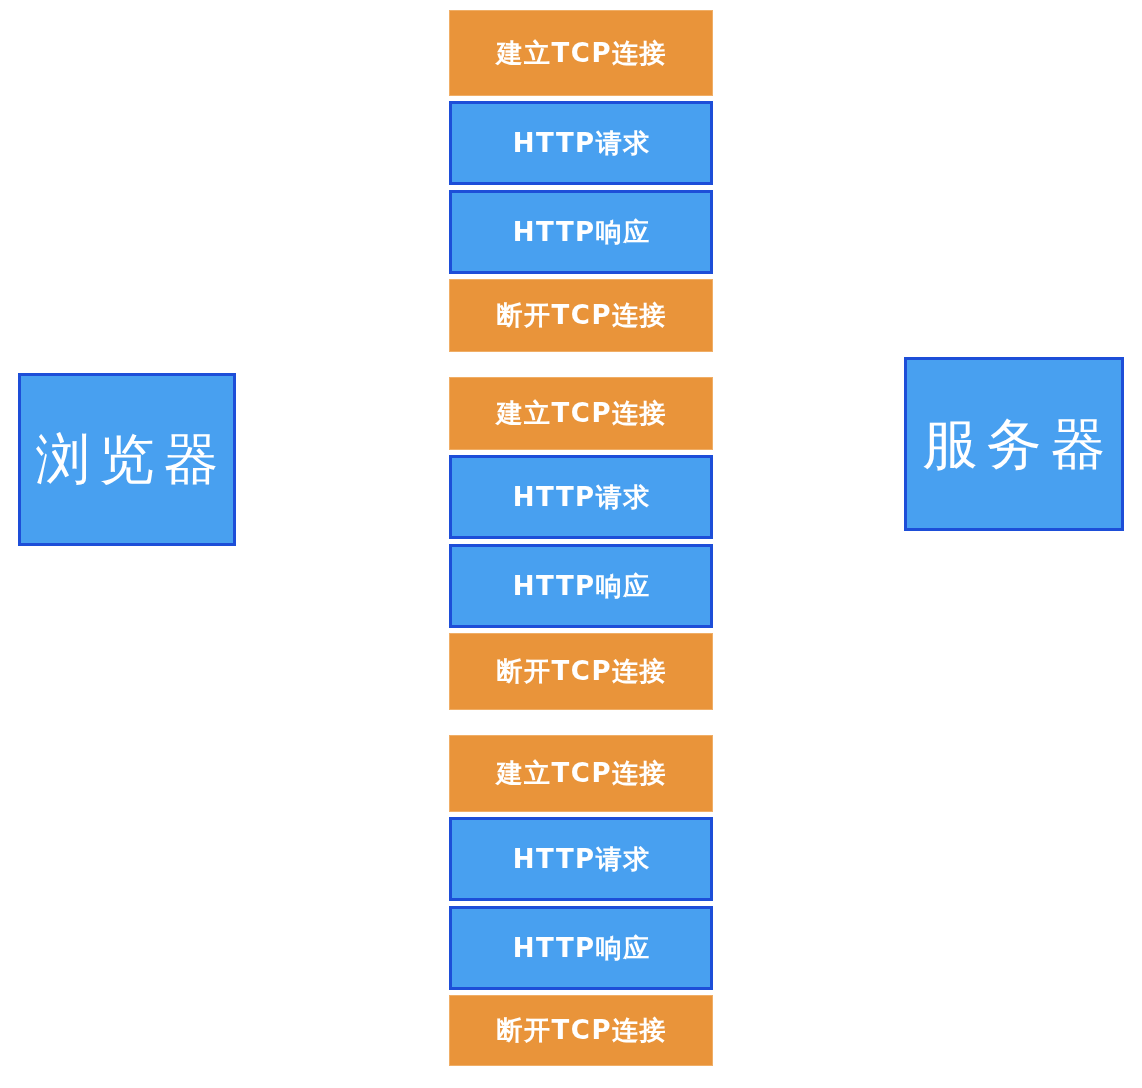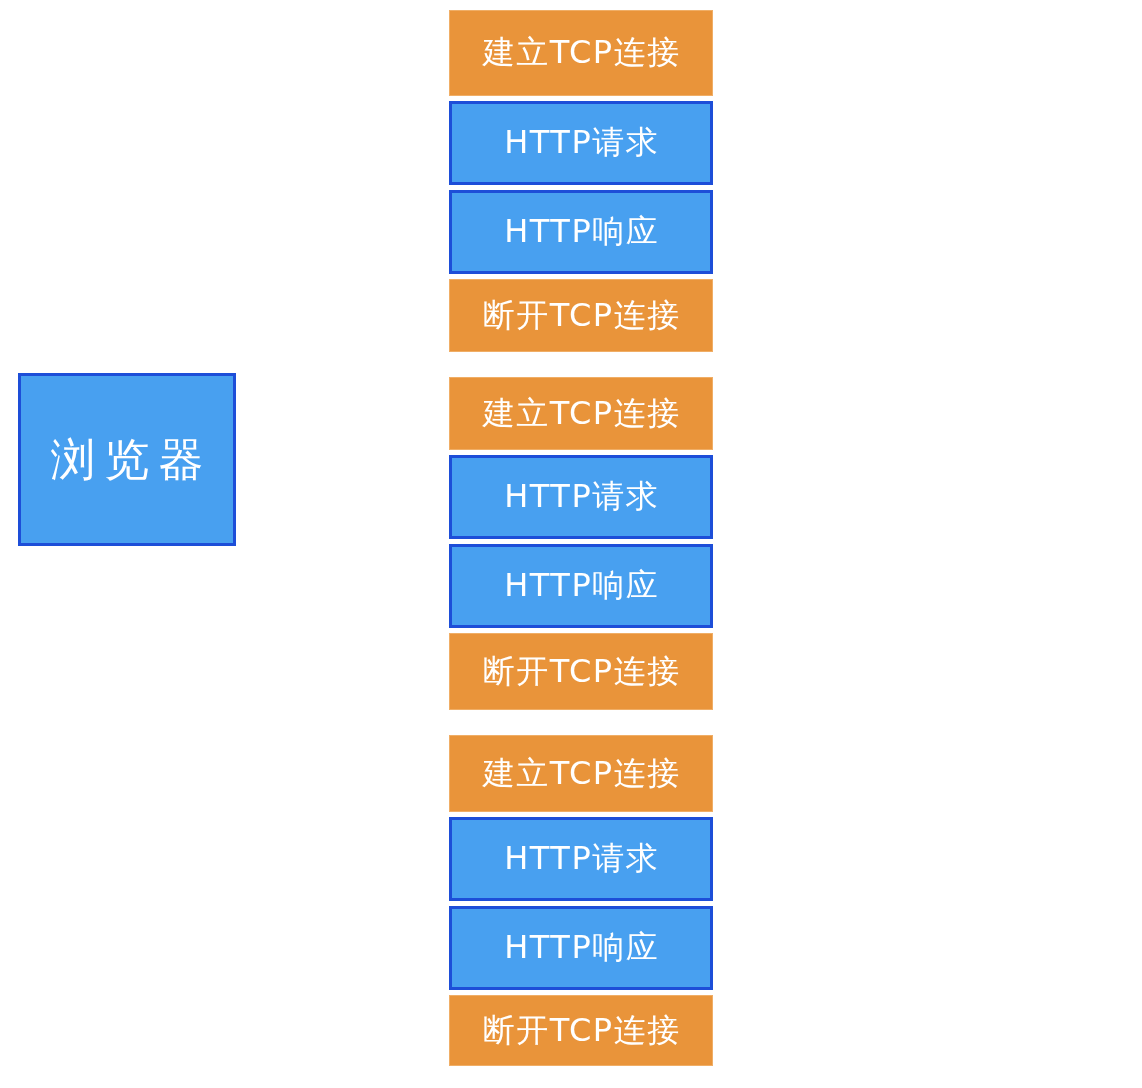--- a/index.html
+++ b/index.html
@@ -34,21 +34,21 @@
     background: #48a0f0;
     border: 3px solid #1d4ed8;
   }
   .node.orange {
     background: #e9943a;
     border: 1px solid #f0ae66;
   }
 
   
   .endpoint {
-    font-size: 45px;
+    font-size: 55px;
     letter-spacing: 9px;
     text-indent: 9px;
     font-weight: 400;
   }
   #browser-box {
     left: 18px;
     top: 373px;
     width: 218px;
     height: 173px;
   }
@@ -62,35 +62,38 @@
   
   .group {
     position: absolute;
     left: 449px;
     width: 264px;
   }
   .step {
     position: absolute;
     left: 0;
     width: 264px;
-    font-size: 32px;
+    font-size: 26px;
     letter-spacing: 1.5px;
     text-indent: 1.5px;
-    font-weight: 400;
+    font-weight: 700;
   }
 </style>
 </head>
 <body>
 
 <div id="canvas">
 
   <div id="browser-box" class="node blue endpoint">
     <span>浏览器</span>
   </div>
 
+  <div id="server-box" class="node blue endpoint">
+    <span>服务器</span>
+  </div>
 
   <div class="group" id="group-1" style="top:10px; height:342px;">
     <div class="node orange step" style="top:0px;   height:86px;">
       <span>建立TCP连接</span>
     </div>
     <div class="node blue step" style="top:91px;  height:84px;">
       <span>HTTP请求</span>
     </div>
     <div class="node blue step" style="top:180px; height:84px;">
       <span>HTTP响应</span>

